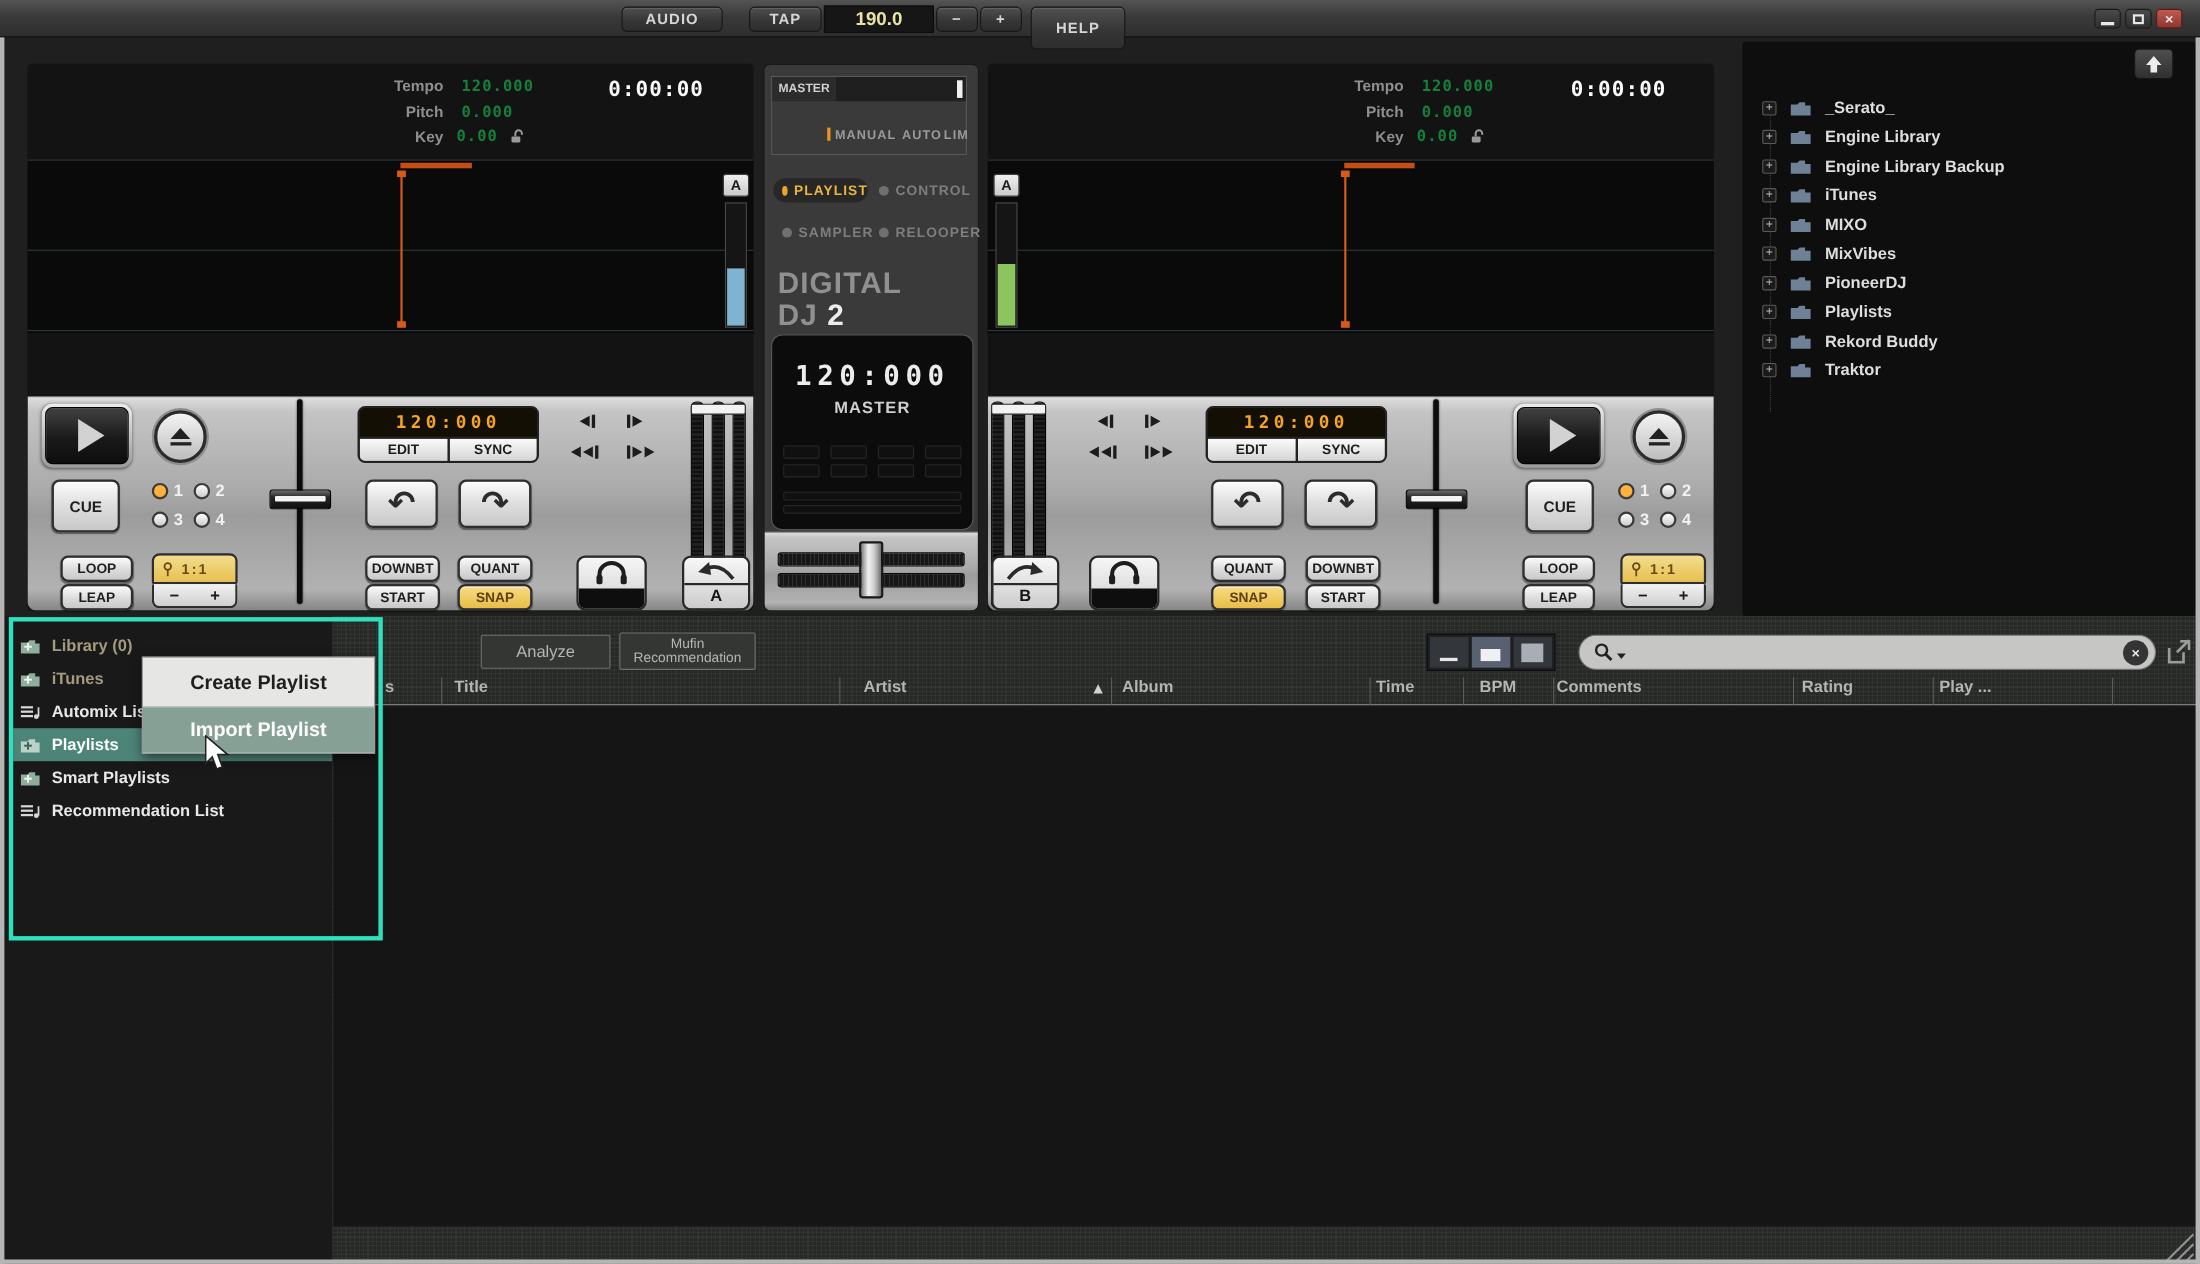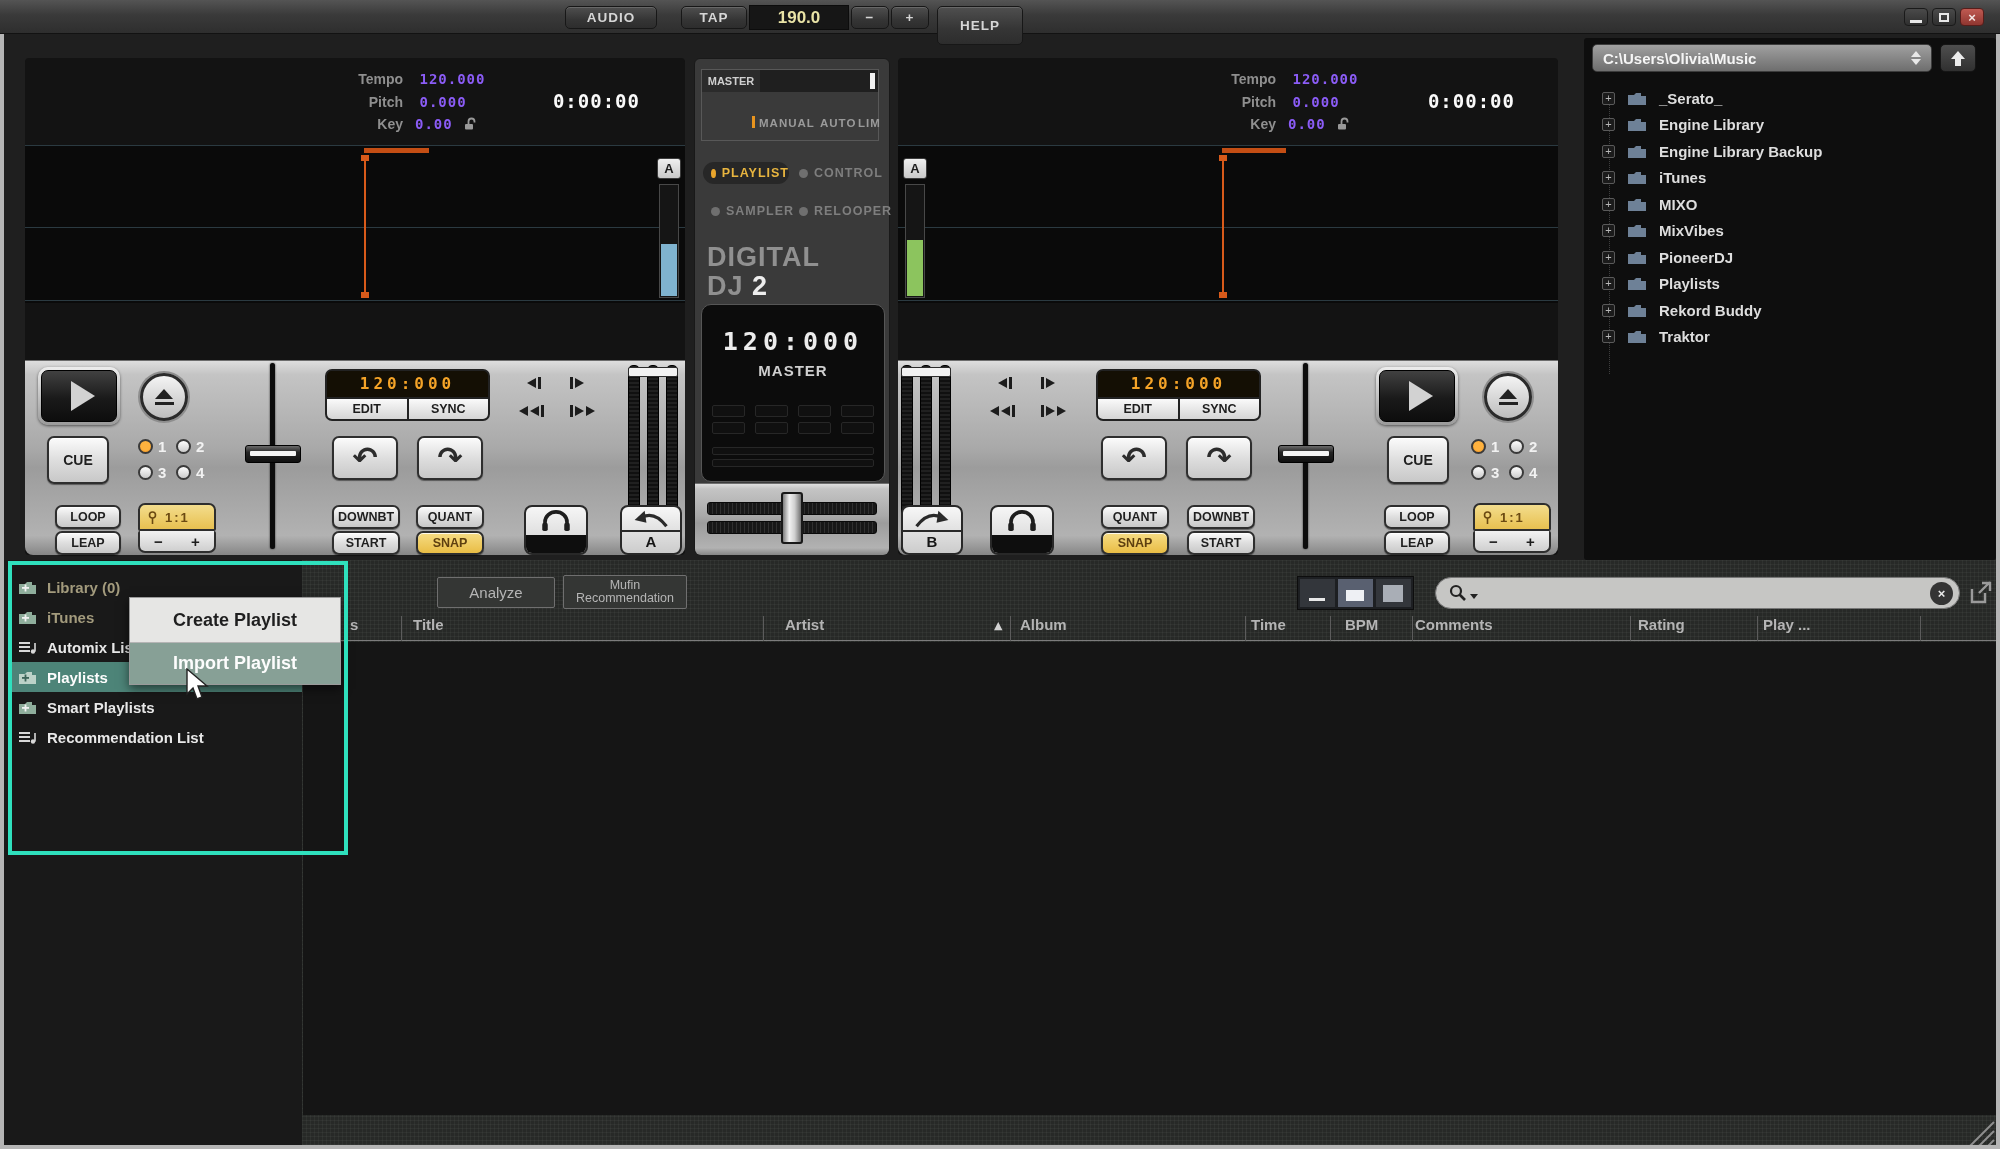--- a/index.html
+++ b/index.html
@@ -16,22 +16,22 @@
     display:flex; align-items:center; justify-content:center; box-shadow:inset 0 1px 0 rgba(255,255,255,.15); }
   .bpmdisp { background:#161616; border:1px solid #0c0c0c; color:#e9e3a6; font-size:17px; font-weight:bold;
     display:flex; align-items:center; justify-content:center; }
   .winbtn { width:24px; height:18px; border-radius:4px; border:1px solid #1a1a1a;
     background:linear-gradient(180deg,#4a4a4a,#2f2f2f); display:flex; align-items:center; justify-content:center; }
   .winbtn.close { background:linear-gradient(180deg,#c05a52,#8f3630); border:1px solid #571d1a; color:#f4e6e4; font-weight:bold; font-size:13px; }
 
   
   .deck { background:#131313; border-radius:4px; }
   .infolabel { color:#8f8f8f; font-weight:bold; font-size:14px; text-align:right; width:78px; display:inline-block; }
-  .infoval { color:#8b5cf6; font-weight:bold; font-size:14px; font-family:"DejaVu Sans Mono", monospace; letter-spacing:1px; }
-  .timedisp { color:#fafafa; font-weight:bold; font-size:19px; font-family:"DejaVu Sans Mono", monospace; letter-spacing:1px; text-align:right;margin-top:20px; }
+  .infoval { color:#15803d; font-weight:bold; font-size:14px; font-family:"DejaVu Sans Mono", monospace; letter-spacing:1px; }
+  .timedisp { color:#fafafa; font-weight:bold; font-size:19px; font-family:"DejaVu Sans Mono", monospace; letter-spacing:1px; text-align:right; }
   .wave { background:#0a0a0a; }
   .wline { height:1px; background:#2b3a41; width:100%; position:absolute; }
   .badge { background:linear-gradient(180deg,#efefef,#c9c9c9); border:1px solid #3c3c3c; border-radius:3px;
     color:#1d1d1d; font-weight:bold; font-size:13px; display:flex; align-items:center; justify-content:center; }
   .meter { background:#151515; border:1px solid #484848; }
   .metal { background:linear-gradient(180deg,#dedede 0%,#c4c4c4 7%,#a9a9a9 45%,#9c9c9c 55%,#b2b2b2 90%,#868686 100%);
     border-radius:0 0 8px 8px; border-top:1px solid #6d6d6d; }
   .lbtn { background:linear-gradient(180deg,#fbfbfb,#dedede 50%,#c8c8c8); border:2px solid #2e2e2e; border-radius:7px;
     color:#1f1f1f; font-weight:bold; display:flex; align-items:center; justify-content:center;
     box-shadow:inset 0 1px 0 rgba(255,255,255,.85), 0 1px 1px rgba(0,0,0,.45); }
@@ -500,27 +500,20 @@
         <span>1:1</span>
       </div>
       <div class="abs loopmp" style="left:575px;top:170px;width:78px;height:22px;">
         <span>−</span>
         <span>+</span>
       </div>
     </div>
   </div>
 
   <div class="abs sidebar" style="left:1584px;top:38px;width:412px;height:522px;">
-    <div class="abs pathsel" style="left:8px;top:6px;width:340px;height:28px;">
-      <span>C:\Users\Olivia\Music</span>
-      <span class="spin">
-          <span class="u"></span>
-          <span class="d"></span>
-        </span>
-    </div>
     <div class="abs upbtn" style="left:356px;top:6px;width:36px;height:28px;">
       <svg width="18" height="17">
           <polygon points="9,1 16,9 12,9 12,16 6,16 6,9 2,9" fill="#ececec"></polygon>
         </svg>
     </div>
     <div class="abs" style="left:25px;top:58px;width:1px;height:278px;border-left:1px dotted #3e3e3e;"></div>
 
     <div class="abs trow" style="left:18px;top:52px;">
       <span class="texp">+</span>
       <svg width="20" height="15">

